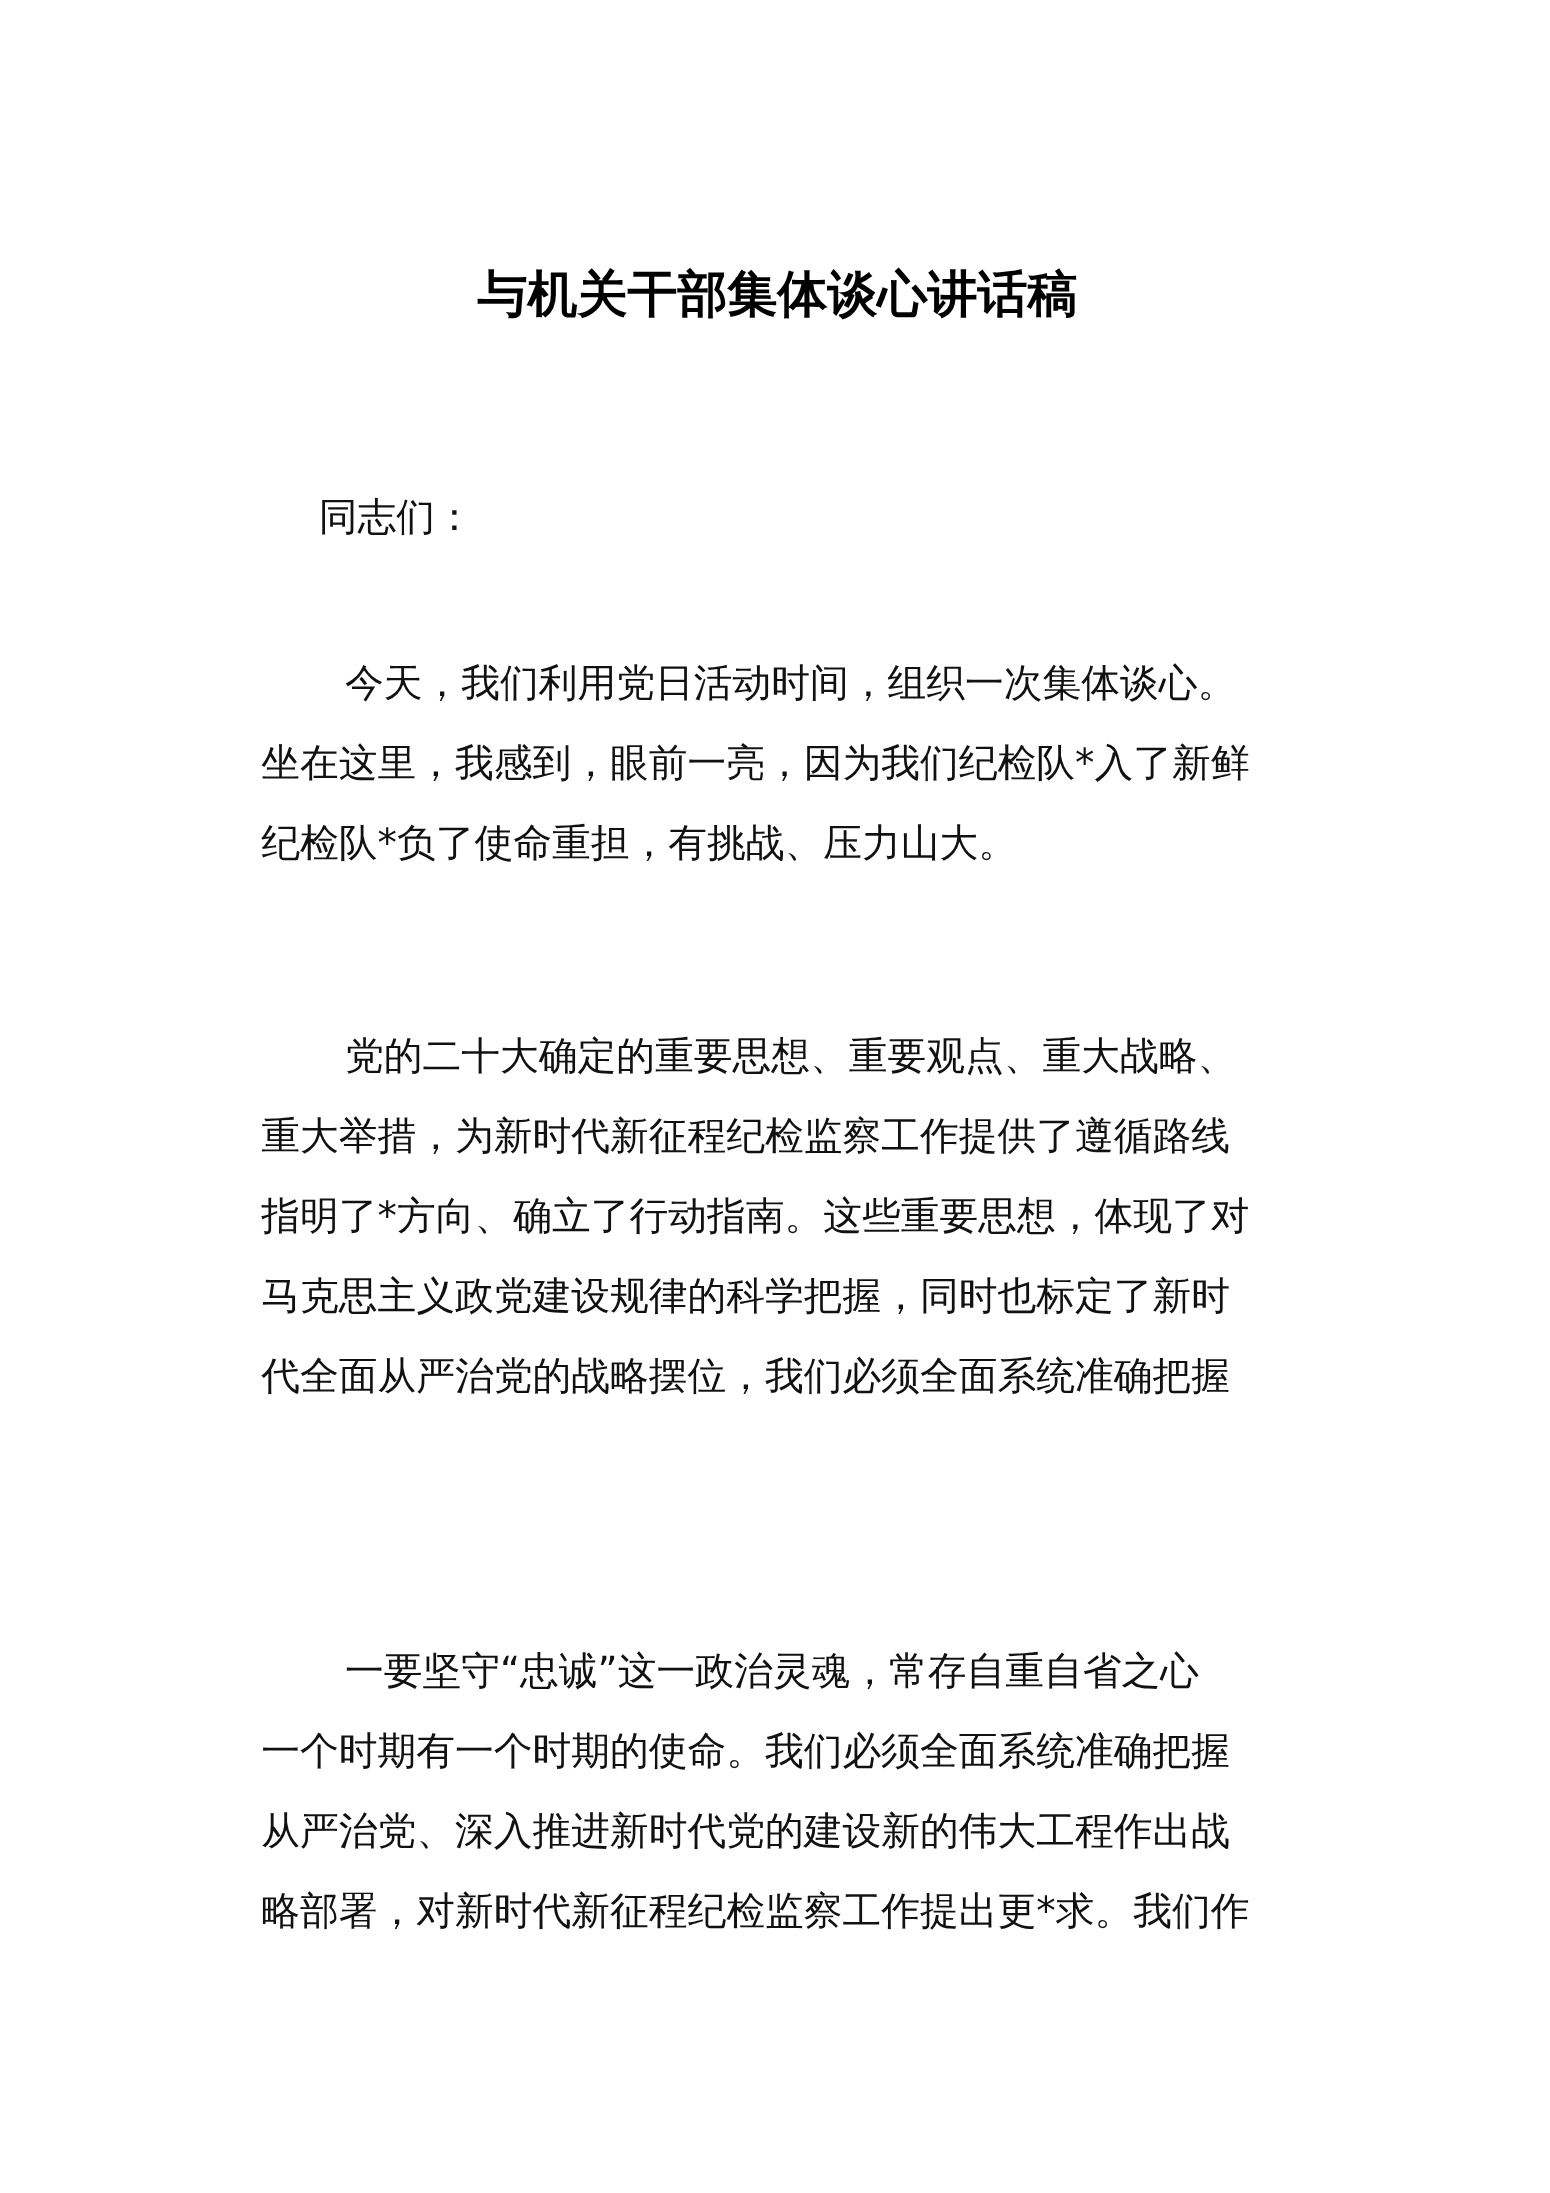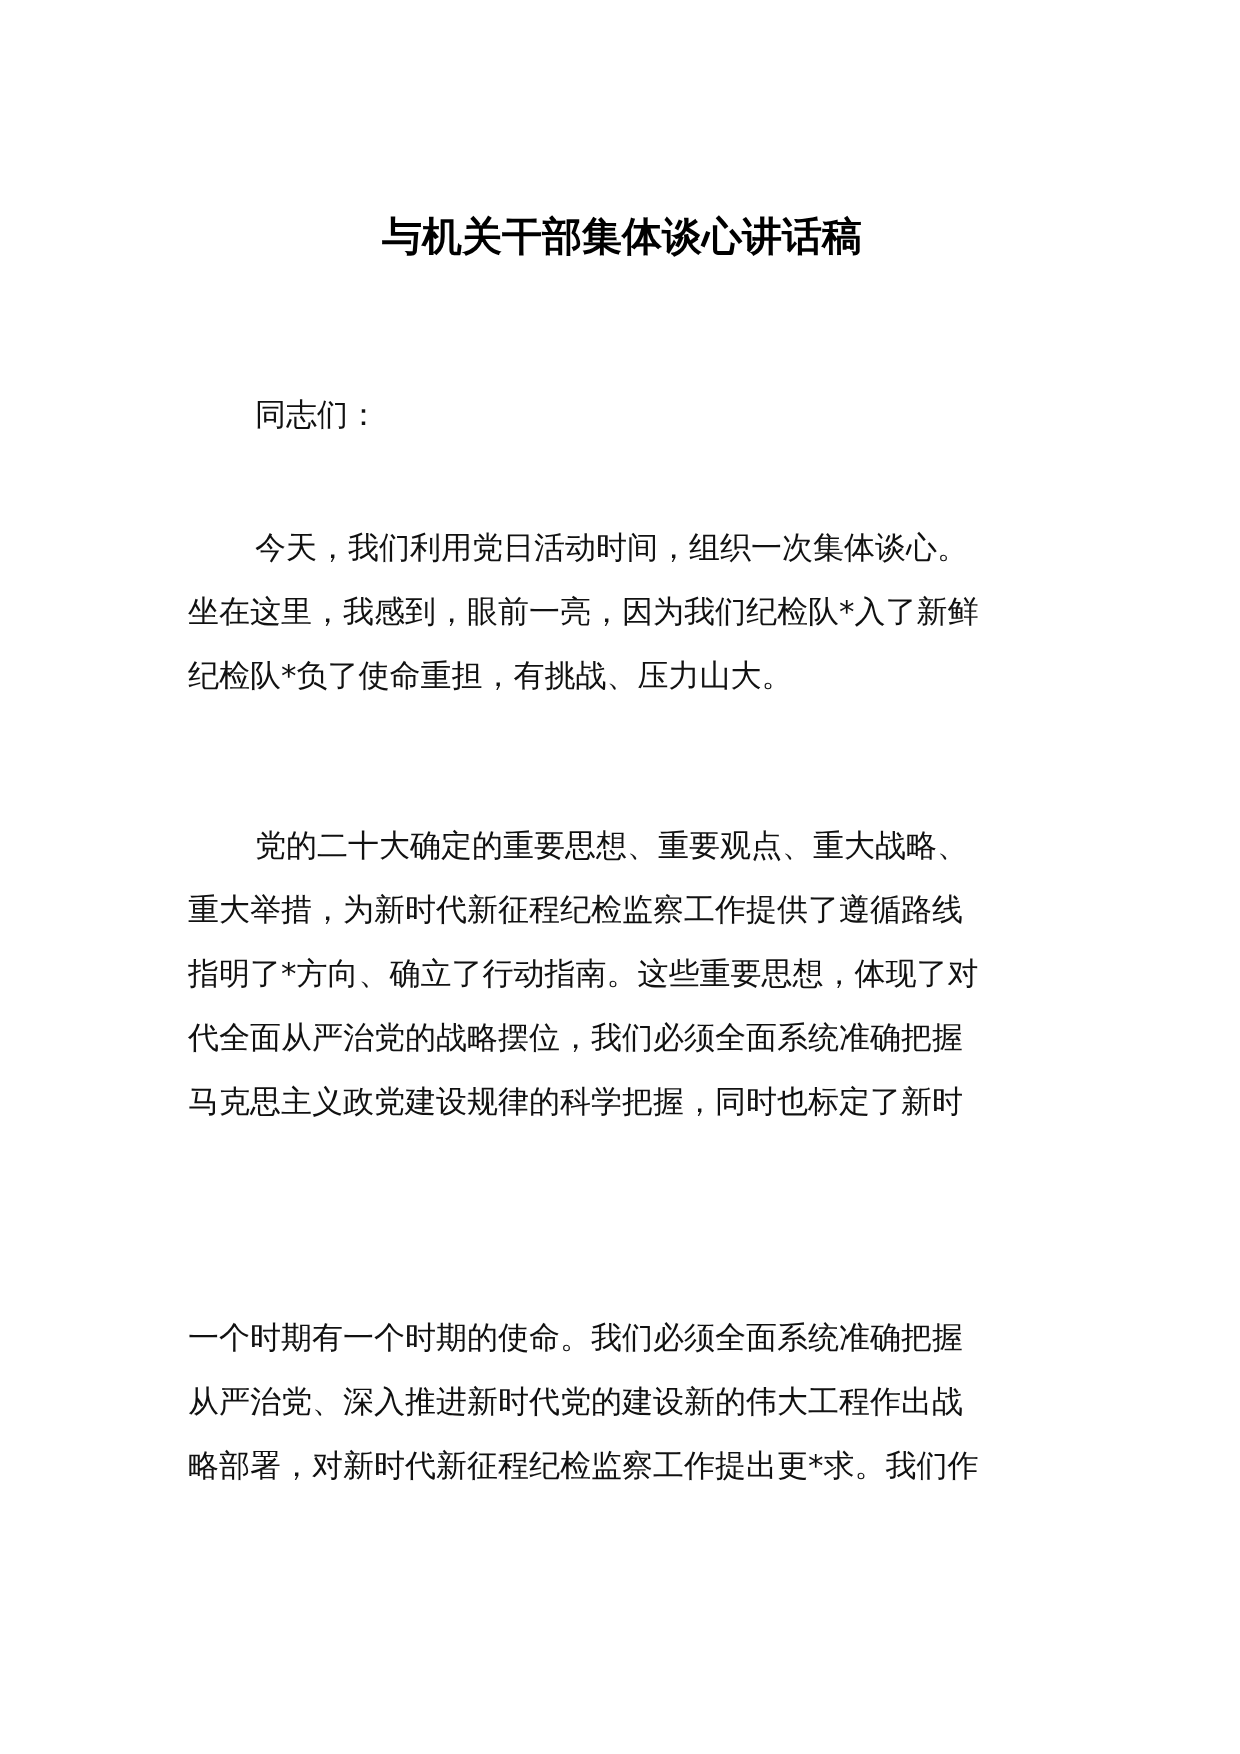--- a/index.html
+++ b/index.html
@@ -49,20 +49,21 @@
       width: 870px;
       font-size: 31px;
       line-height: 64px;
       color: #111111;
       text-align: justify;
     }
     .para .line {
       display: block;
       white-space: nowrap;
       height: 64px;
+      margin-left: 21px;
     }
     .para .line.indent {
       padding-left: 67px;
     }
     #p1 { top: 515px; }
     #p2 { top: 813px; }
     #p3 { top: 1305px; }
   </style>
 </head>
 <body>
@@ -76,23 +77,24 @@
   <div class="para" id="p1">
     <span class="line indent">今天，我们利用党日活动时间，组织一次集体谈心。</span>
     <span class="line">坐在这里，我感到，眼前一亮，因为我们纪检队*入了新鲜</span>
     <span class="line">纪检队*负了使命重担，有挑战、压力山大。</span>
   </div>
 
   <div class="para" id="p2">
     <span class="line indent">党的二十大确定的重要思想、重要观点、重大战略、</span>
     <span class="line">重大举措，为新时代新征程纪检监察工作提供了遵循路线</span>
     <span class="line">指明了*方向、确立了行动指南。这些重要思想，体现了对</span>
+    <span class="line">马克思主义政党建设规律的科学把握，同时也标定了新时</span>
     <span class="line">代全面从严治党的战略摆位，我们必须全面系统准确把握</span>
-    <span class="line">马克思主义政党建设规律的科学把握，同时也标定了新时</span>
   </div>
 
   <div class="para" id="p3">
+    <span class="line indent">一要坚守“忠诚”这一政治灵魂，常存自重自省之心</span>
     <span class="line">一个时期有一个时期的使命。我们必须全面系统准确把握</span>
     <span class="line">从严治党、深入推进新时代党的建设新的伟大工程作出战</span>
     <span class="line">略部署，对新时代新征程纪检监察工作提出更*求。我们作</span>
   </div>
 
 </div>
 
 </body></html>

